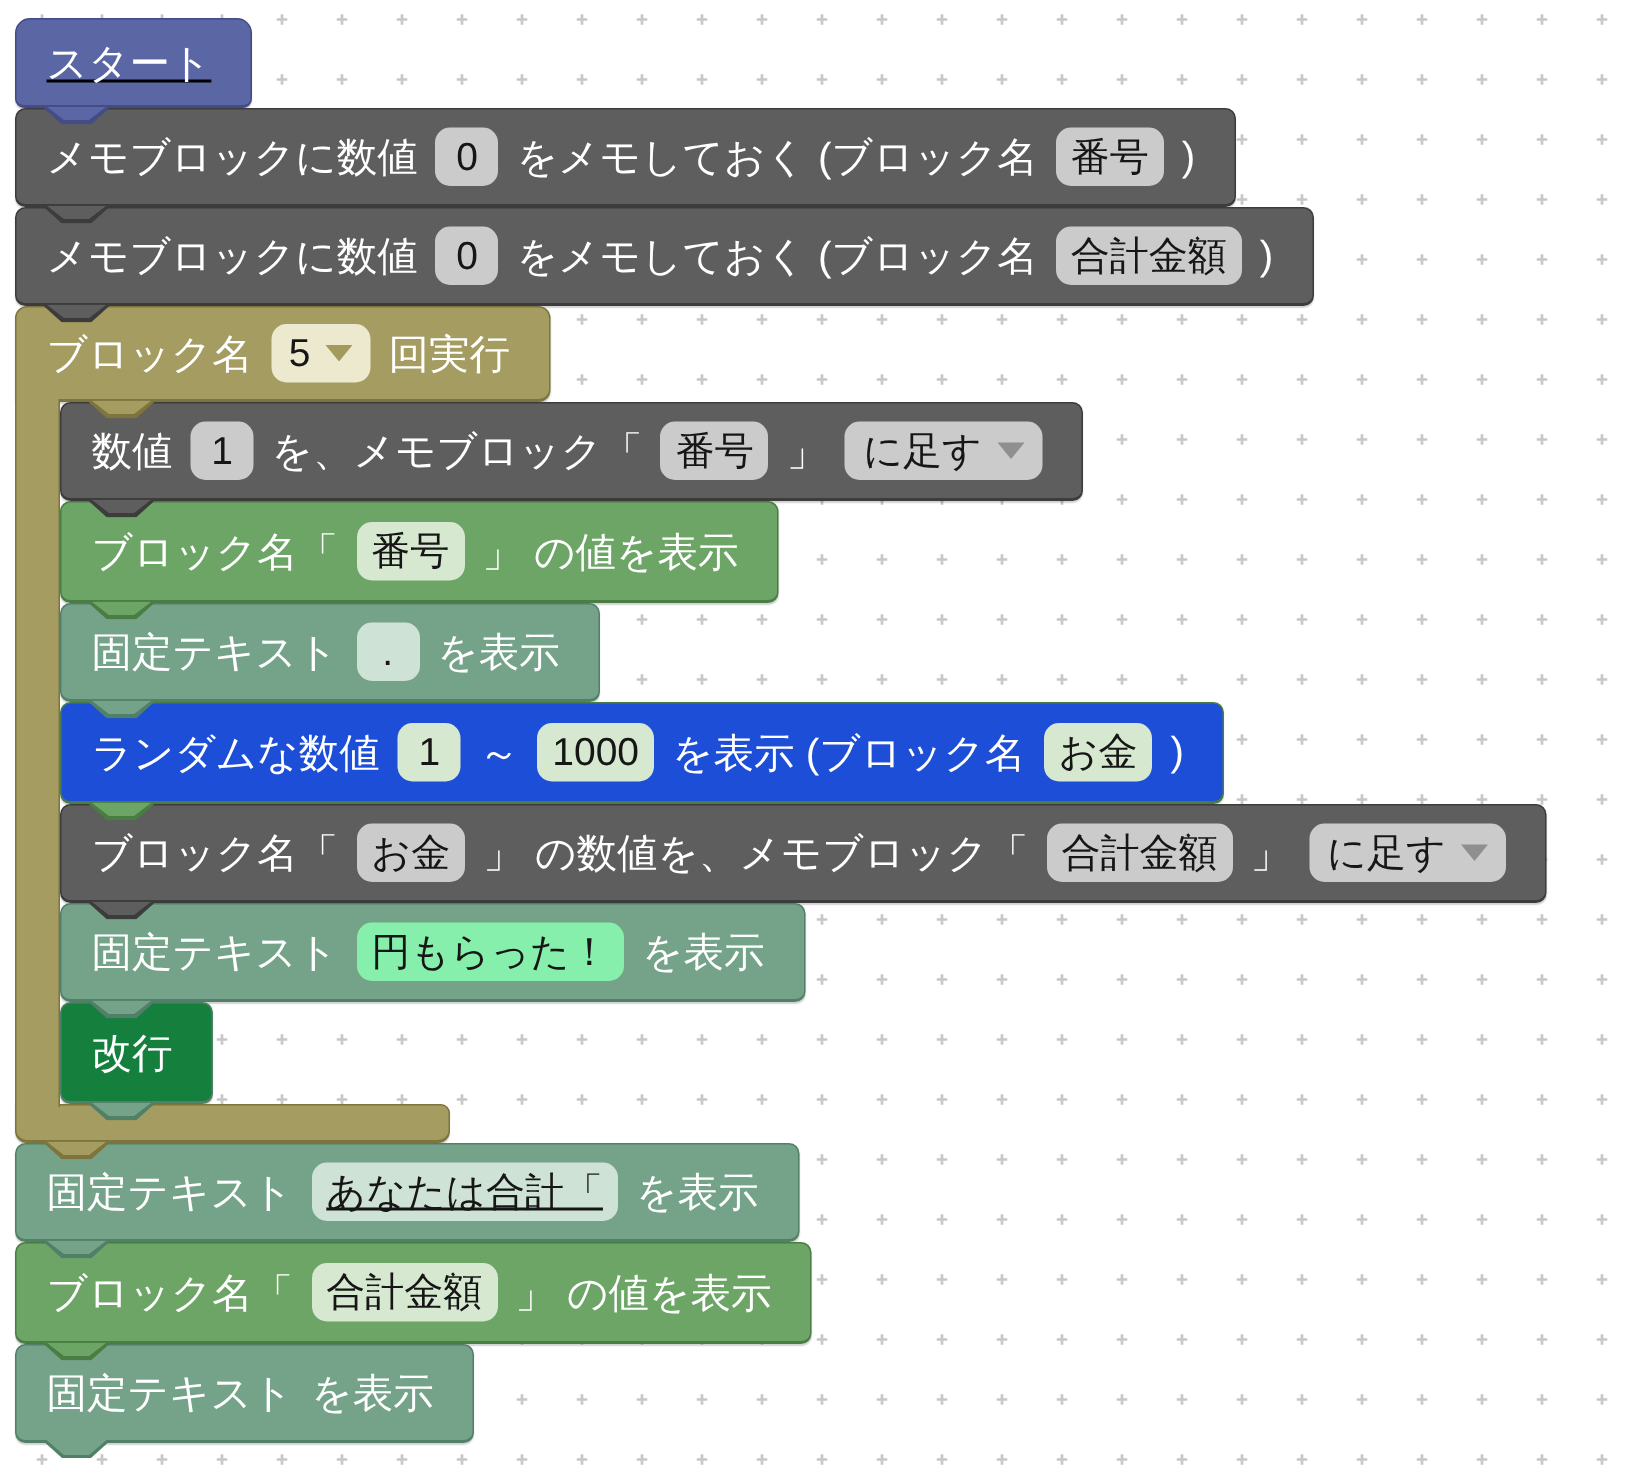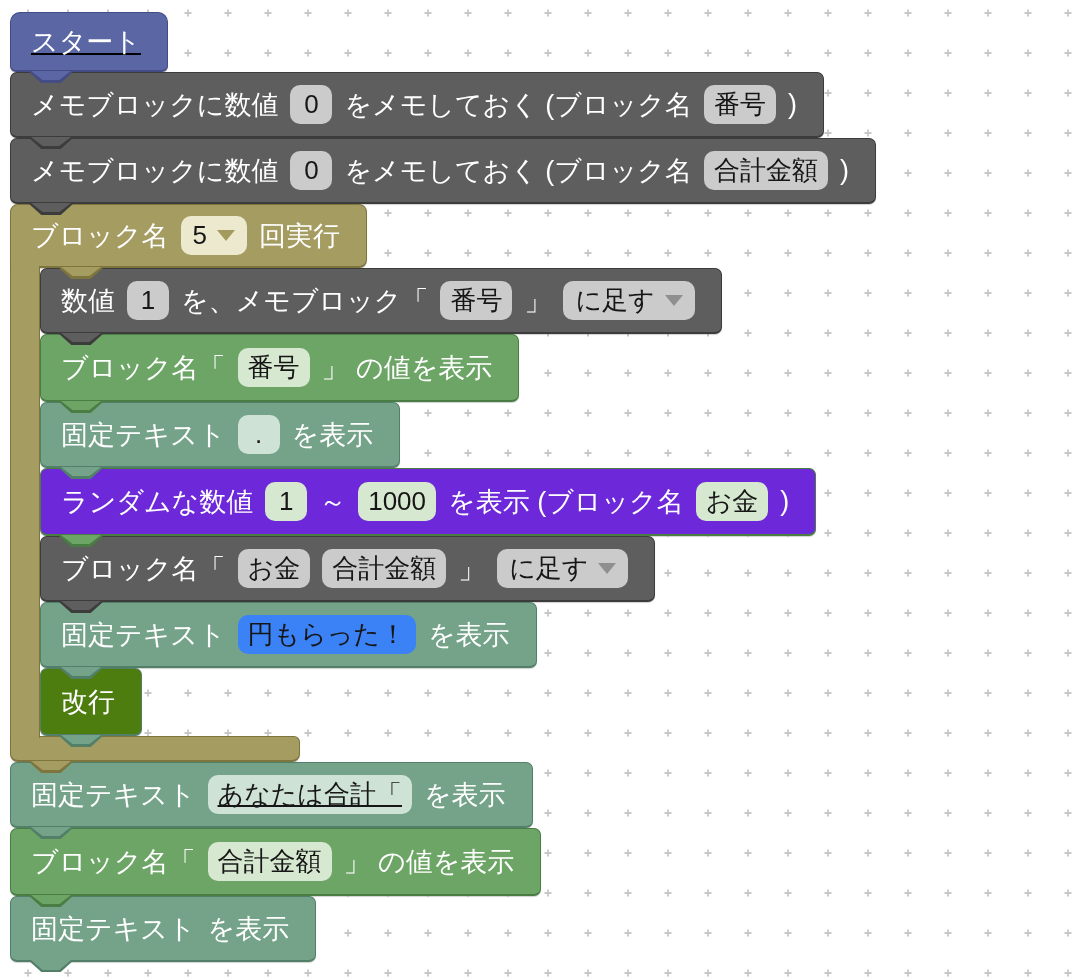--- a/index.html
+++ b/index.html
@@ -121,57 +121,58 @@
     </div>
     <div class="block" style="left: 40px; top: 402px; height: 66px; background: rgb(116, 163, 137); border-color: rgb(82, 127, 104);">
       <div class="notch-o" style="left: 17px; background: rgb(74, 125, 68);"></div>
       <div class="notch-f" style="left: 20px; background: rgb(108, 165, 101);"></div>
       <div class="content">
         <span class="lbl">固定テキスト</span>
         <span class="chip" style="background: rgb(207, 226, 214);">.</span>
         <span class="lbl">を表示</span>
       </div>
     </div>
-    <div class="block" style="left: 40px; top: 468px; height: 68px; background: #6d28d9; border-color: rgb(74, 125, 68);">
+    <div class="block" style="left: 40px; top: 468px; height: 68px; background: #1d4ed8; border-color: rgb(74, 125, 68);">
       <div class="notch-o" style="left: 17px; background: rgb(82, 127, 104);"></div>
       <div class="notch-f" style="left: 20px; background: rgb(116, 163, 137);"></div>
       <div class="content">
         <span class="lbl">ランダムな数値</span>
         <span class="chip" style="background: rgb(215, 232, 208);">1</span>
         <span class="lbl">～</span>
         <span class="chip" style="background: rgb(215, 232, 208);">1000</span>
         <span class="lbl">を表示 (ブロック名</span>
         <span class="chip" style="background: rgb(215, 232, 208);">お金</span>
         <span class="lbl">)</span>
       </div>
     </div>
     <div class="block" style="left: 40px; top: 536px; height: 66px; background: rgb(94, 94, 94); border-color: rgb(60, 60, 60);">
       <div class="notch-o" style="left: 17px; background: rgb(74, 125, 68);"></div>
       <div class="notch-f" style="left: 20px; background: rgb(108, 165, 101);"></div>
       <div class="content">
         <span class="lbl">ブロック名「</span>
         <span class="chip" style="background: rgb(203, 203, 203);">お金</span>
+        <span class="lbl">」 の数値を、メモブロック「</span>
         <span class="chip" style="background: rgb(203, 203, 203);">合計金額</span>
         <span class="lbl">」</span>
         <span class="chip dd" style="background: rgb(203, 203, 203);">
           <span>に足す</span>
           <i class="caret" style="border-top-color: rgb(143, 143, 143);"></i>
         </span>
       </div>
     </div>
     <div class="block" style="left: 40px; top: 602px; height: 66px; background: rgb(116, 163, 137); border-color: rgb(82, 127, 104);">
       <div class="notch-o" style="left: 17px; background: rgb(60, 60, 60);"></div>
       <div class="notch-f" style="left: 20px; background: rgb(94, 94, 94);"></div>
       <div class="content">
         <span class="lbl">固定テキスト</span>
-        <span class="chip" style="background: #3b82f6;">円もらった！</span>
-        <span class="lbl">を表示</span>
-      </div>
-    </div>
-    <div class="block" style="left: 40px; top: 668px; height: 68px; background: #4d7c0f; border-color: rgb(82, 127, 104);">
+        <span class="chip" style="background: #86efac;">円もらった！</span>
+        <span class="lbl">を表示</span>
+      </div>
+    </div>
+    <div class="block" style="left: 40px; top: 668px; height: 68px; background: #15803d; border-color: rgb(82, 127, 104);">
       <div class="notch-o" style="left: 17px; background: rgb(82, 127, 104);"></div>
       <div class="notch-f" style="left: 20px; background: rgb(116, 163, 137);"></div>
       <div class="content">
         <span class="lbl">改行</span>
       </div>
     </div>
     <div class="block loop-foot" style="left: 10px; top: 736px; height: 26px; background: rgb(164, 156, 97); border-color: rgb(125, 117, 61); width: 290px;">
       <div class="notch-o" style="left: 47px; background: rgb(82, 127, 104);"></div>
       <div class="notch-f" style="left: 50px; background: rgb(116, 163, 137);"></div>
     </div>

